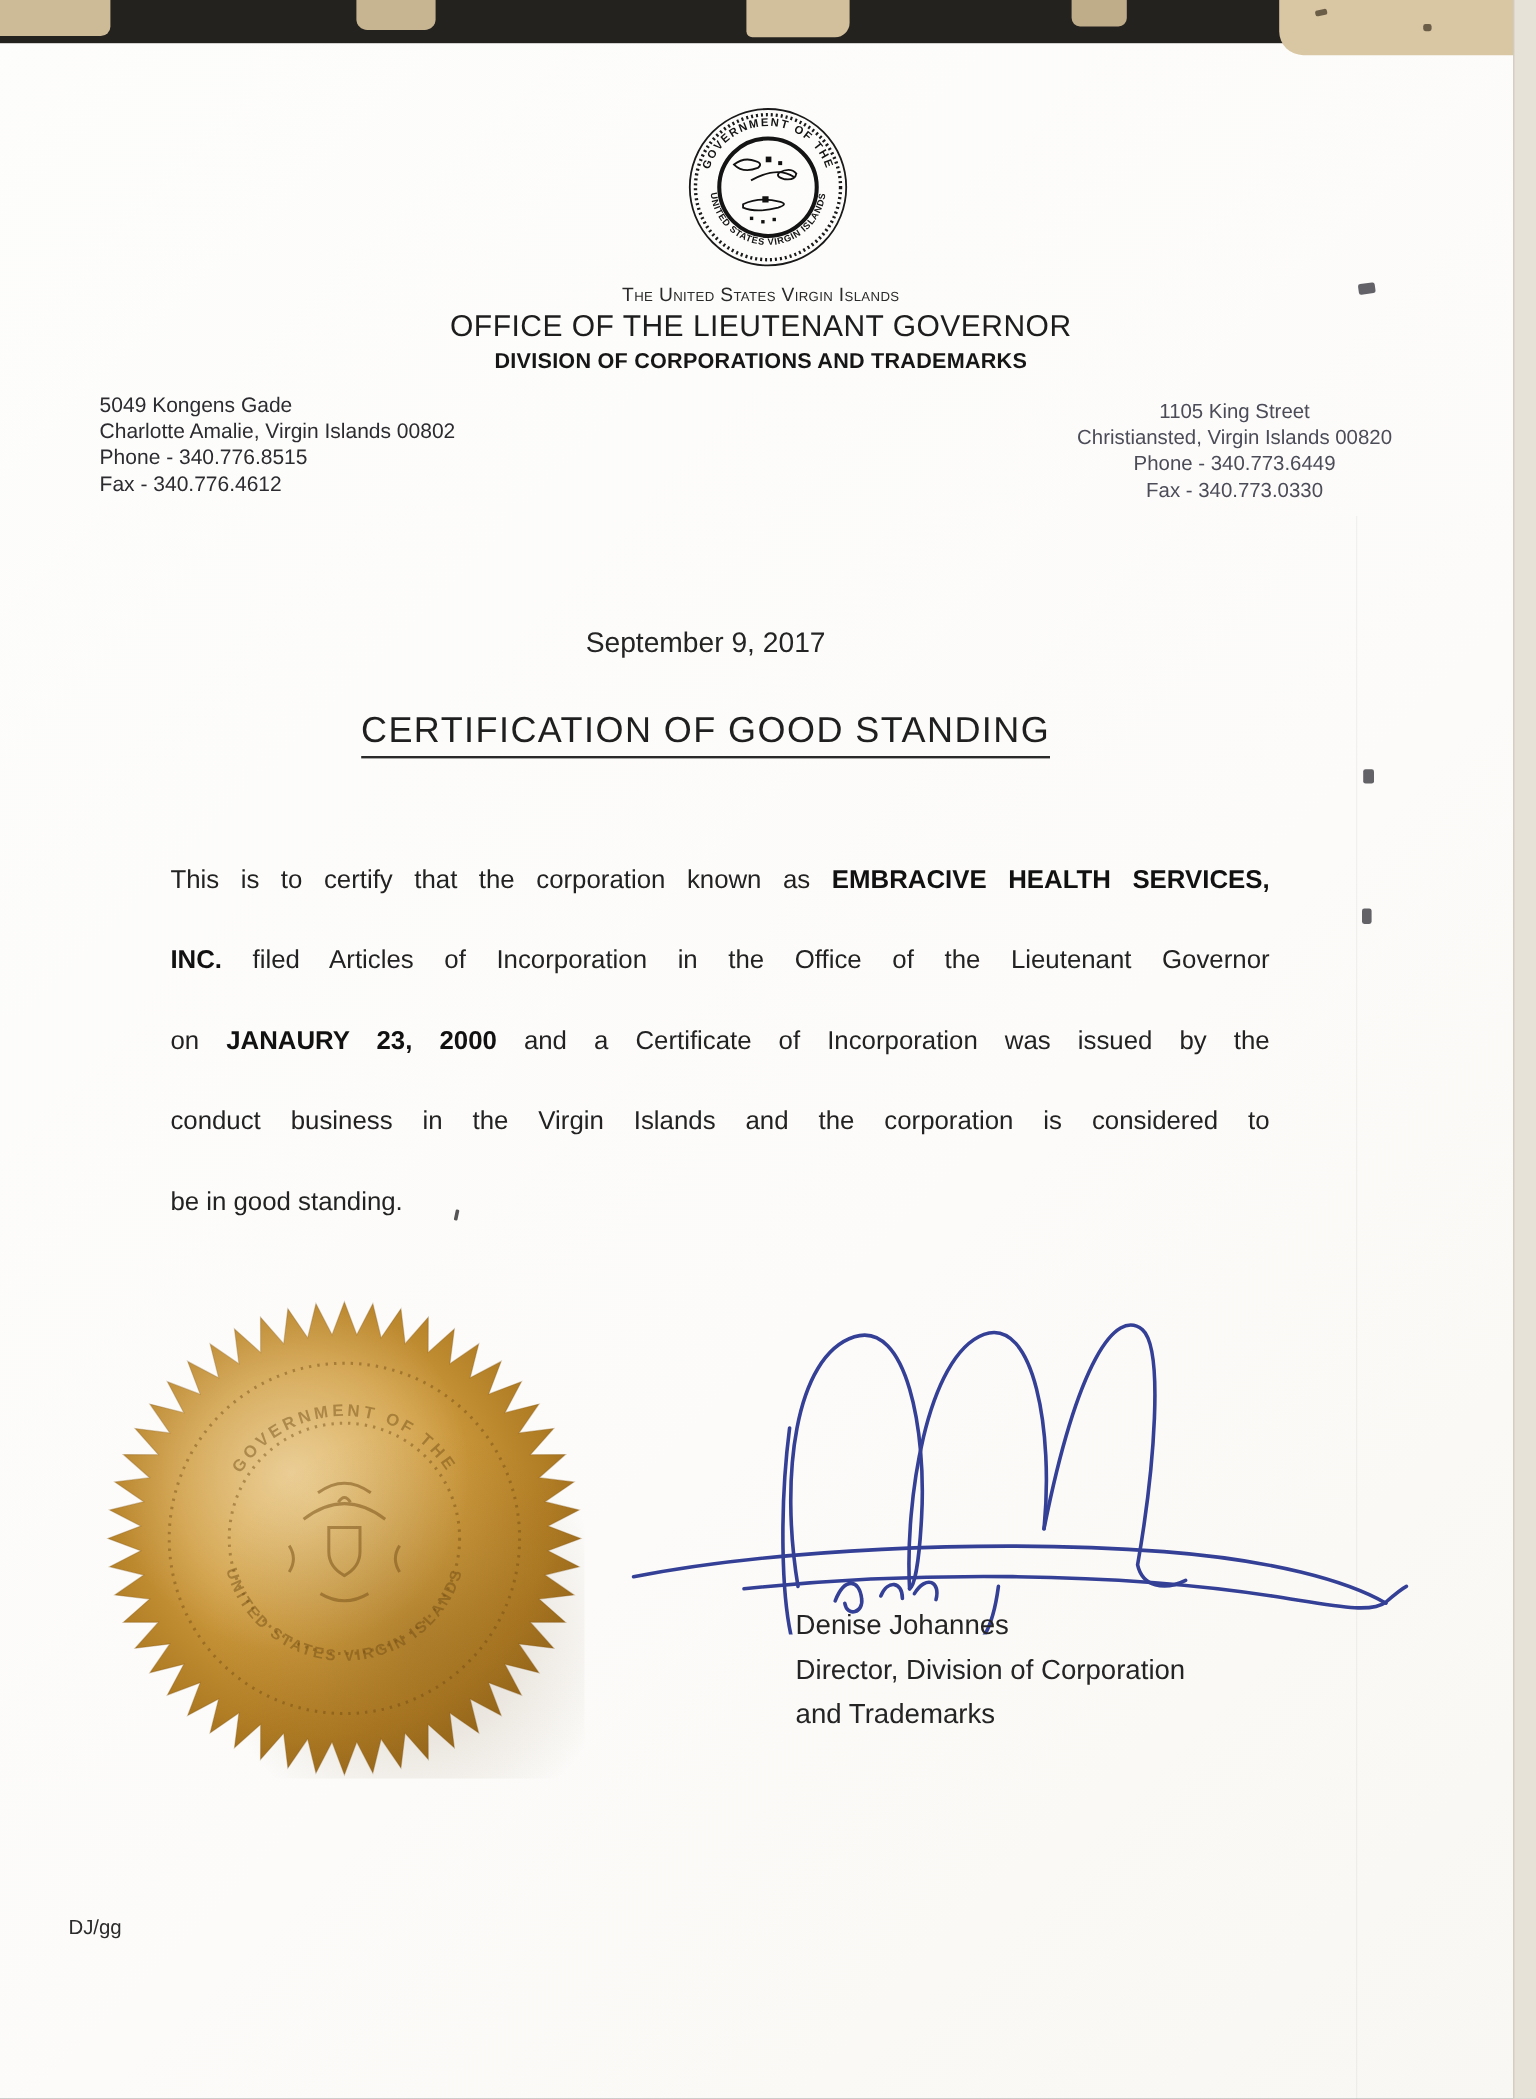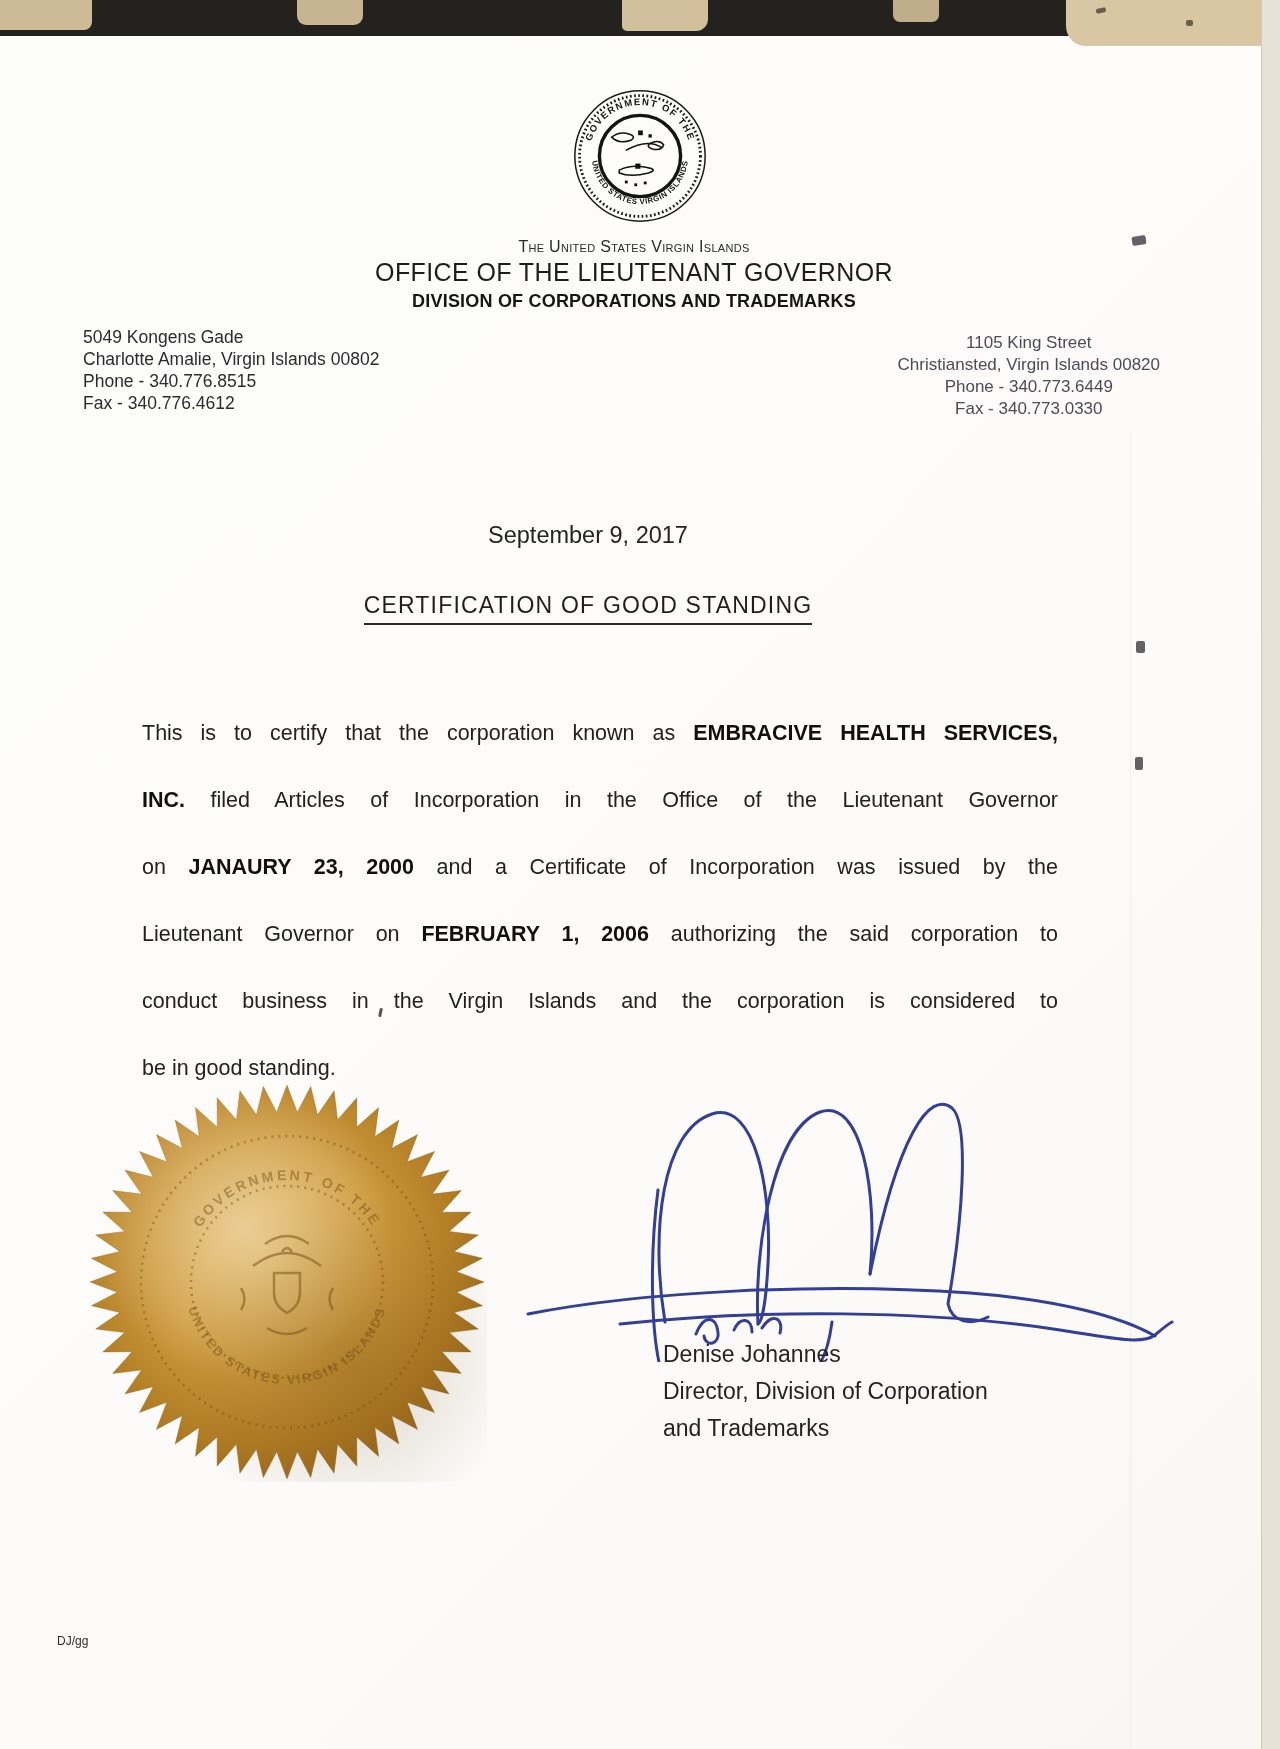--- a/index.html
+++ b/index.html
@@ -34,32 +34,32 @@
   .org-small{font-variant:small-caps;font-size:16px;letter-spacing:.3px;color:#2a2a2a;}
   .org-title{font-size:25px;letter-spacing:.4px;color:#1d1d1d;margin-top:2px;}
   .org-division{font-size:18px;font-weight:700;letter-spacing:.2px;color:#161616;margin-top:4px;}
   
   .addr{font-size:17.5px;line-height:22px;}
   .addr-left{position:absolute;left:83px;top:326px;text-align:left;color:#2c2c30;}
   .addr-right{position:absolute;right:120px;top:332px;text-align:center;color:#4c4c58;font-size:17px;}
   
   .letter-date{position:absolute;left:130px;top:522px;width:916px;text-align:center;font-size:23.5px;color:#242424;}
   .letter-title-wrap{position:absolute;left:130px;top:592px;width:916px;text-align:center;}
-  .letter-title{display:inline-block;font-size:23px;letter-spacing:1.2px;color:#1f1f1f;border-bottom:2px solid #2a2a2a;padding-bottom:4px;}
+  .letter-title{display:inline-block;font-size:30px;letter-spacing:1.2px;color:#1f1f1f;border-bottom:2px solid #2a2a2a;padding-bottom:4px;}
   .body-block{position:absolute;left:142px;top:700px;width:916px;font-size:21.5px;color:#222;}
   .body-line{height:67px;line-height:67px;text-align:justify;white-space:normal;}
   .body-line.jlast{text-align-last:justify;}
   .body-line .b{font-weight:700;color:#111;}
   
   .sig-svg{position:absolute;left:500px;top:1072px;width:680px;height:290px;}
   .sig-text{position:absolute;left:663px;top:1336px;font-size:23px;line-height:37px;color:#242424;}
   
   .gold-seal{position:absolute;left:87px;top:1082px;width:400px;height:400px;}
   
-  .footer-ref{position:absolute;left:57px;top:1634px;font-size:12px;color:#2b2b2b;}
+  .footer-ref{position:absolute;left:57px;top:1597px;font-size:17px;color:#2b2b2b;}
 </style>
 </head>
 <body>
 
 <div id="page">
 
   <div class="scan-top">
     <div class="patch patch1"></div>
     <div class="patch patch2"></div>
     <div class="patch patch3"></div>
@@ -125,21 +125,20 @@
   </div>
 
   <div class="letter-date">September 9, 2017</div>
   <div class="letter-title-wrap">
     <span class="letter-title">CERTIFICATION OF GOOD STANDING</span>
   </div>
   <div class="body-block" id="bodyBlock">
       <div class="body-line jlast"><span>This is to certify that the corporation known as </span><span class="b">EMBRACIVE HEALTH SERVICES,</span></div>
       <div class="body-line jlast"><span class="b">INC.</span><span> filed Articles of Incorporation in the Office of the Lieutenant Governor</span></div>
       <div class="body-line jlast"><span>on </span><span class="b">JANAURY 23, 2000</span><span> and a Certificate of Incorporation was issued by the</span></div>
-      <div class="body-line jlast"><span>Lieutenant Governor on </span><span class="b">FEBRUARY 1, 2006</span><span> authorizing the said corporation to</span></div>
       <div class="body-line jlast"><span>conduct business in the Virgin Islands and the corporation is considered to</span></div>
       <div class="body-line"><span>be in good standing.</span></div>
     </div>
 
   <svg class="sig-svg" viewBox="0 0 680 290">
     <g fill="none" stroke="#232f8e" stroke-width="3" stroke-linecap="round" opacity="0.92">
       <path d="M 28 242 C 140 220 320 210 470 221 C 560 228 622 245 655 264"></path>
       <path d="M 120 252 C 260 237 430 238 560 258 C 612 266 642 273 655 263 C 662 257 668 252 672 250"></path>
       <path d="M 158 118 C 150 180 150 262 162 302"></path>
       <path d="M 165 250 C 150 160 162 58 212 42 C 256 28 272 122 268 192 C 266 230 262 250 258 252"></path>

